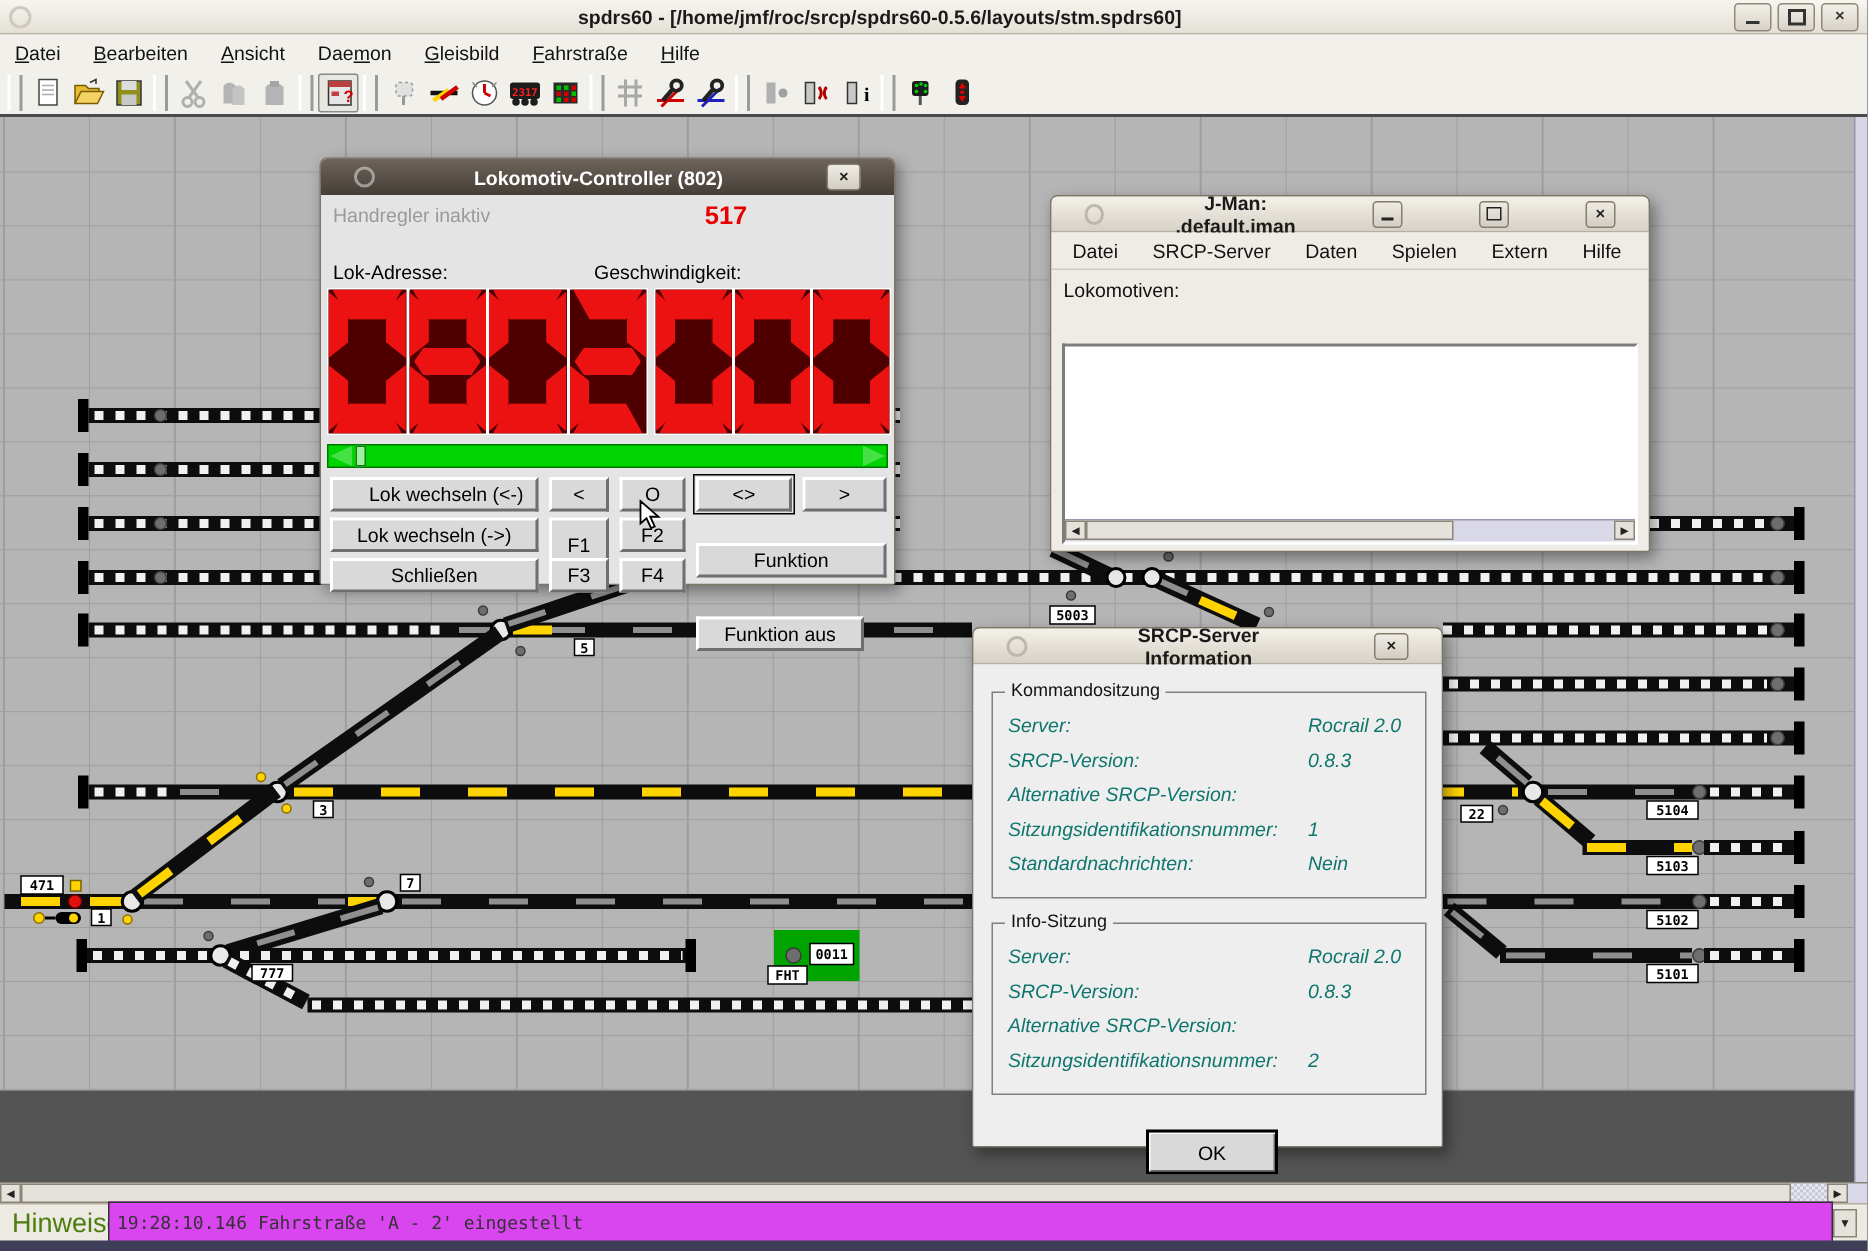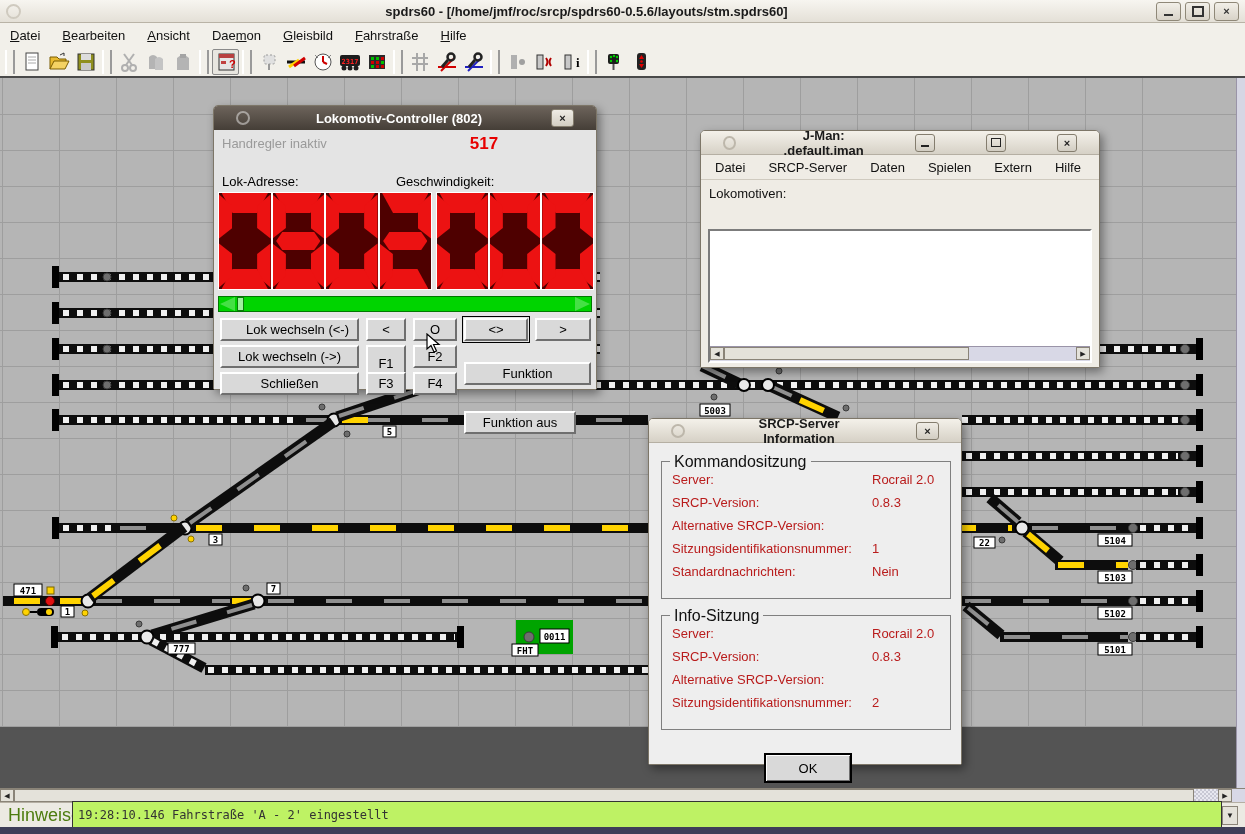--- a/index.html
+++ b/index.html
@@ -89,33 +89,33 @@
      border-top:2px solid #7c7c7c;border-left:2px solid #7c7c7c;border-right:2px solid #fff;border-bottom:2px solid #fff;box-sizing:border-box;}
   .jm-row{height:16px;background:#000;color:#fff;display:flex;justify-content:space-between;
      font:bold 11px "DejaVu Sans Mono",monospace;padding:1px 4px 0 4px;white-space:nowrap;overflow:hidden;}
   .jm-hscroll{position:absolute;left:0;right:0;bottom:0;height:14px;background:#d8d8e6;border-top:1px solid #9a94a8;display:flex;}
   .sb-btn{width:14px;height:13px;background:#e4e2da;border:1px solid #8a8478;box-sizing:border-box;
      display:flex;align-items:center;justify-content:center;font-size:7px;color:#222;}
   .sb-thumb{height:13px;background:#e4e2da;border:1px solid #8a8478;box-sizing:border-box;}
   
   .sv-body{position:absolute;left:0;top:24px;right:0;bottom:0;background:#eeeeee;}
   .groupbox{position:absolute;left:12px;width:290px;border:1px solid #7f7f7f;box-sizing:border-box;}
-  .groupbox .legend{position:absolute;top:-9px;left:8px;background:#eeeeee;padding:0 4px;font-size:16px;color:#111;}
-  .gb-row{display:flex;font-size:13px;color:#b91c1c;padding:0 0 0 10px;height:23px;}
+  .groupbox .legend{position:absolute;top:-9px;left:8px;background:#eeeeee;padding:0 4px;font-size:12px;color:#111;}
+  .gb-row{display:flex;font-size:13px;color:#0f766e;padding:0 0 0 10px;height:23px;align-items:center;font-style:italic;}
   .gb-row .v{margin-left:auto;width:78px;text-align:left;}
   .ok-btn{position:absolute;left:115px;top:310px;width:84px;height:26px;background:#d9d9d9;
      border:2px solid #000;box-shadow:inset 1px 1px 0 #fff,inset -1px -1px 0 #6f6f6f;
      display:flex;align-items:center;justify-content:center;font-size:13px;}
   
   .hscroll{position:absolute;left:0;top:788px;width:1245px;height:14px;background:#d8d8e6;border-top:1px solid #8a8478;display:flex;box-sizing:border-box;}
   .checker{flex:0 0 24px;height:13px;background:repeating-conic-gradient(#c8c8d4 0 25%,#e8e8f0 0 50%) 0 0/4px 4px;}
   .statusbar{position:absolute;left:0;top:802px;width:1245px;height:25px;background:#eceae3;border-top:1px solid #b5afa3;
      display:flex;align-items:center;box-sizing:border-box;}
   .sb-label{width:64px;padding-left:8px;font-size:18px;color:#4d7c0f;}
-  .sb-field{flex:1;height:29px;background:#bef264;border:1px solid #333;display:flex;align-items:center;
+  .sb-field{flex:1;height:29px;background:#d946ef;border:1px solid #333;display:flex;align-items:center;
      font:12px "DejaVu Sans Mono",monospace;color:#333;padding-left:5px;box-sizing:border-box;}
   .sb-drop{width:16px;height:19px;background:#e4e2da;border:1px solid #8a8478;box-sizing:border-box;
      display:flex;align-items:center;justify-content:center;font-size:8px;color:#222;margin-right:7px;}
   .bottom-strip{position:absolute;left:0;top:827px;width:1245px;height:7px;background:#3e3e58;}
   .cursor{position:absolute;left:426px;top:333px;z-index:60;}
 </style>
 </head>
 <body>
 
 <div class="screen">

